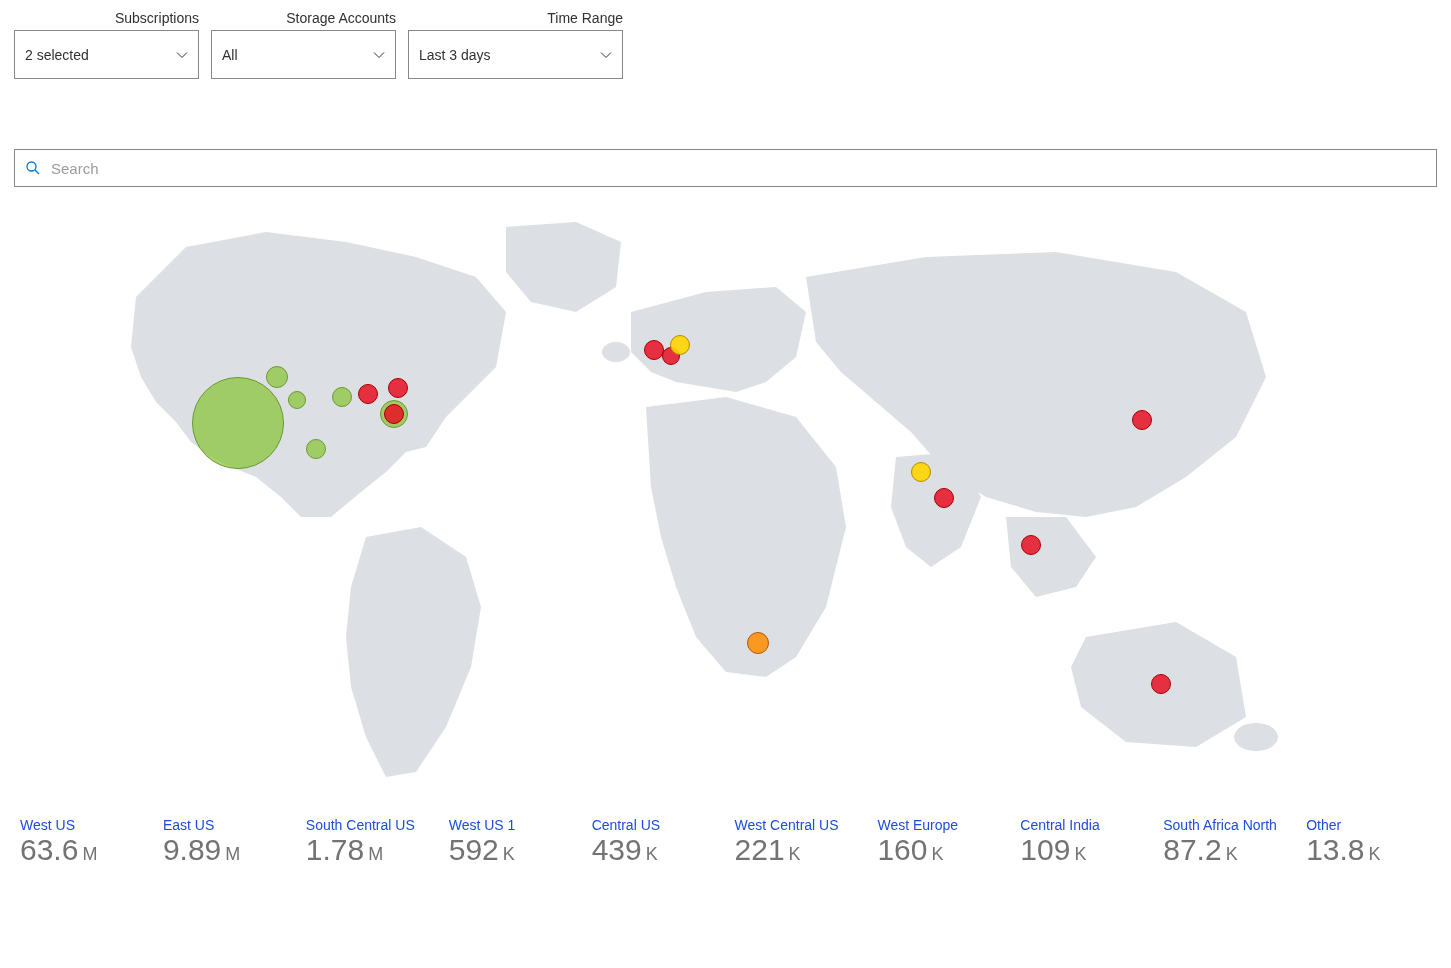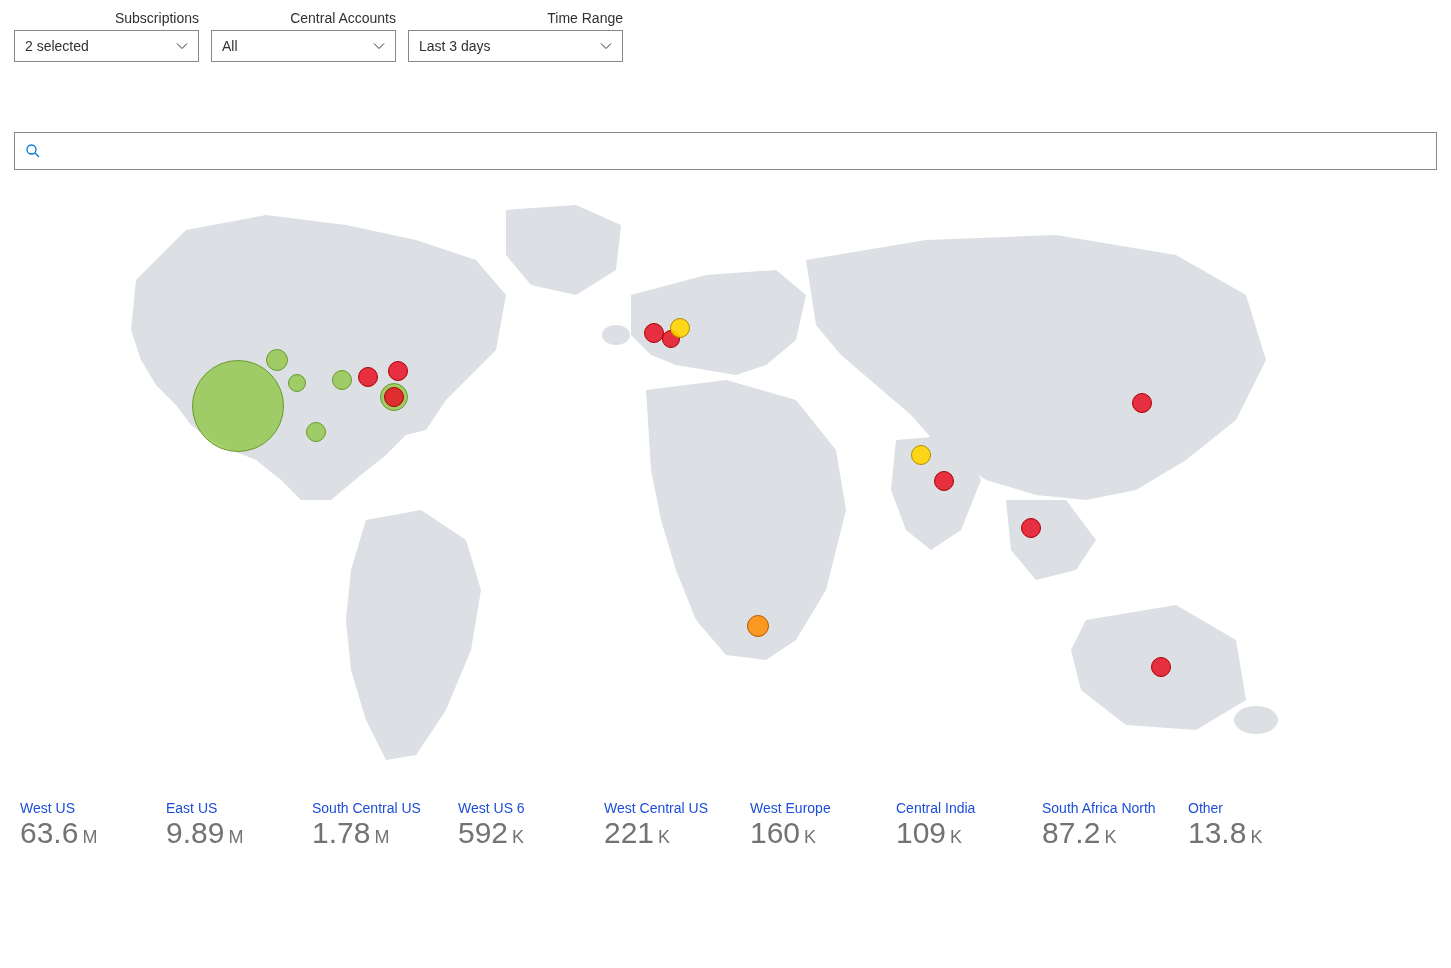--- a/index.html
+++ b/index.html
@@ -20,21 +20,21 @@
     display: flex;
     flex-direction: column;
     align-items: flex-end;
   }
   .filter-label {
     font-size: 14px;
     color: #323130;
     margin-bottom: 4px;
   }
   .filter-select {
-    height: 32px;
+    height: 49px;
     border: 1px solid #8a8886;
     background: #ffffff;
     padding: 0 10px;
     display: flex;
     align-items: center;
     justify-content: space-between;
     cursor: pointer;
     min-width: 185px;
     font-size: 14px;
     color: #323130;
@@ -124,21 +124,21 @@
   <div class="filter">
     <div class="filter-label">Subscriptions</div>
     <div class="filter-select">
       <span>2 selected</span>
       <svg class="chev" viewBox="0 0 12 12">
           <path d="M1 3.5 L6 8.5 L11 3.5" fill="none" stroke="#323130" stroke-width="1"></path>
         </svg>
     </div>
   </div>
   <div class="filter">
-    <div class="filter-label">Central Accounts</div>
+    <div class="filter-label">Storage Accounts</div>
     <div class="filter-select">
       <span>All</span>
       <svg class="chev" viewBox="0 0 12 12">
           <path d="M1 3.5 L6 8.5 L11 3.5" fill="none" stroke="#323130" stroke-width="1"></path>
         </svg>
     </div>
   </div>
   <div class="filter">
     <div class="filter-label">Time Range</div>
     <div class="filter-select wide">
@@ -148,20 +148,21 @@
         </svg>
     </div>
   </div>
 </div>
 
 <div class="search-wrap">
   <svg class="search-icon" viewBox="0 0 16 16">
     <circle cx="6.5" cy="6.5" r="4.5" fill="none" stroke="#0078d4" stroke-width="1.3"></circle>
     <line x1="10" y1="10" x2="14" y2="14" stroke="#0078d4" stroke-width="1.3"></line>
   </svg>
+  <input class="search-input" placeholder="Search" style="">
 </div>
 
 <div class="map-area">
   <svg class="world" viewBox="0 0 1300 580" preserveAspectRatio="xMidYMid meet">
     <g fill="#dcdfe3">
 
       <path d="M60 80 L110 30 L190 15 L270 25 L340 40 L400 60 L430 95 L420 150 L395 175 L370 200 L350 230 L330 235 L310 255 L285 275 L255 300 L225 300 L205 280 L180 260 L155 250 L135 240 L115 225 L100 205 L80 185 L65 160 L55 130 Z"></path>
 
       <path d="M430 10 L500 5 L545 25 L540 70 L500 95 L455 85 L430 55 Z"></path>
 
@@ -213,22 +214,26 @@
     </div>
     <div class="stat">
       <div class="stat-label">East US</div>
       <div class="stat-value"><span>9.89</span><span class="stat-unit">M</span></div>
     </div>
     <div class="stat">
       <div class="stat-label">South Central US</div>
       <div class="stat-value"><span>1.78</span><span class="stat-unit">M</span></div>
     </div>
     <div class="stat">
-      <div class="stat-label">West US 6</div>
+      <div class="stat-label">West US 1</div>
       <div class="stat-value"><span>592</span><span class="stat-unit">K</span></div>
+    </div>
+    <div class="stat">
+      <div class="stat-label">Central US</div>
+      <div class="stat-value"><span>439</span><span class="stat-unit">K</span></div>
     </div>
     <div class="stat">
       <div class="stat-label">West Central US</div>
       <div class="stat-value"><span>221</span><span class="stat-unit">K</span></div>
     </div>
     <div class="stat">
       <div class="stat-label">West Europe</div>
       <div class="stat-value"><span>160</span><span class="stat-unit">K</span></div>
     </div>
     <div class="stat">

